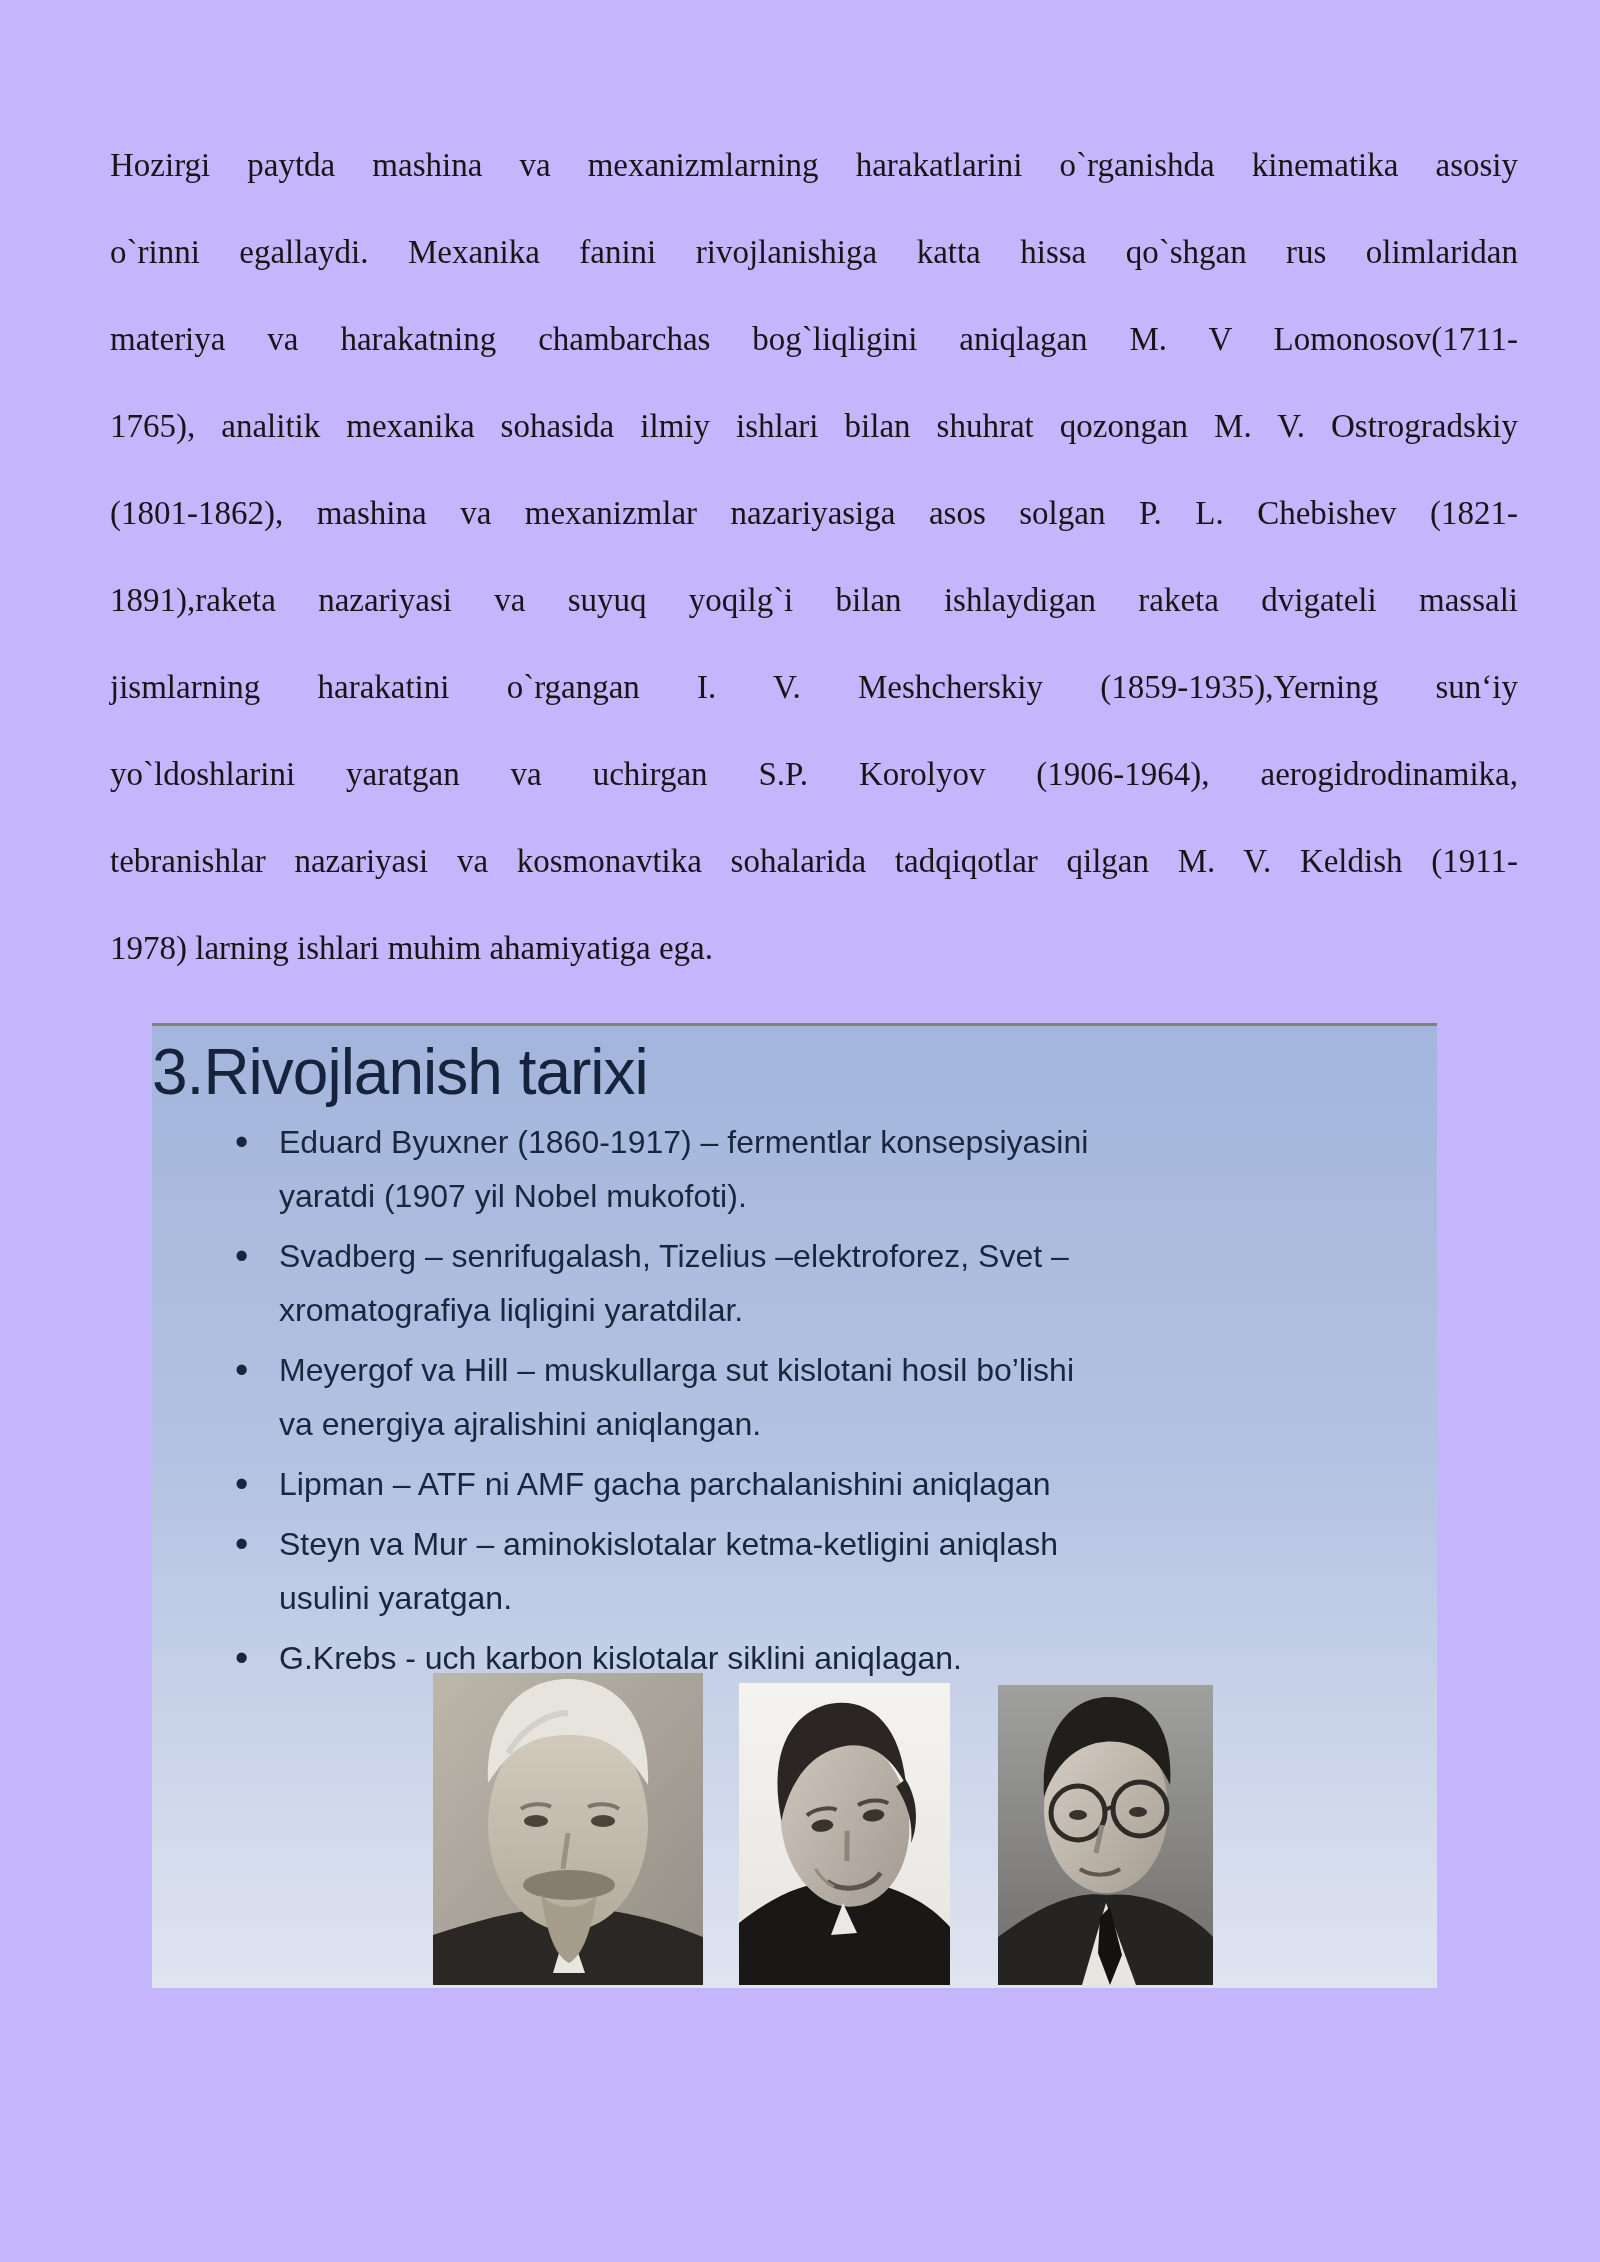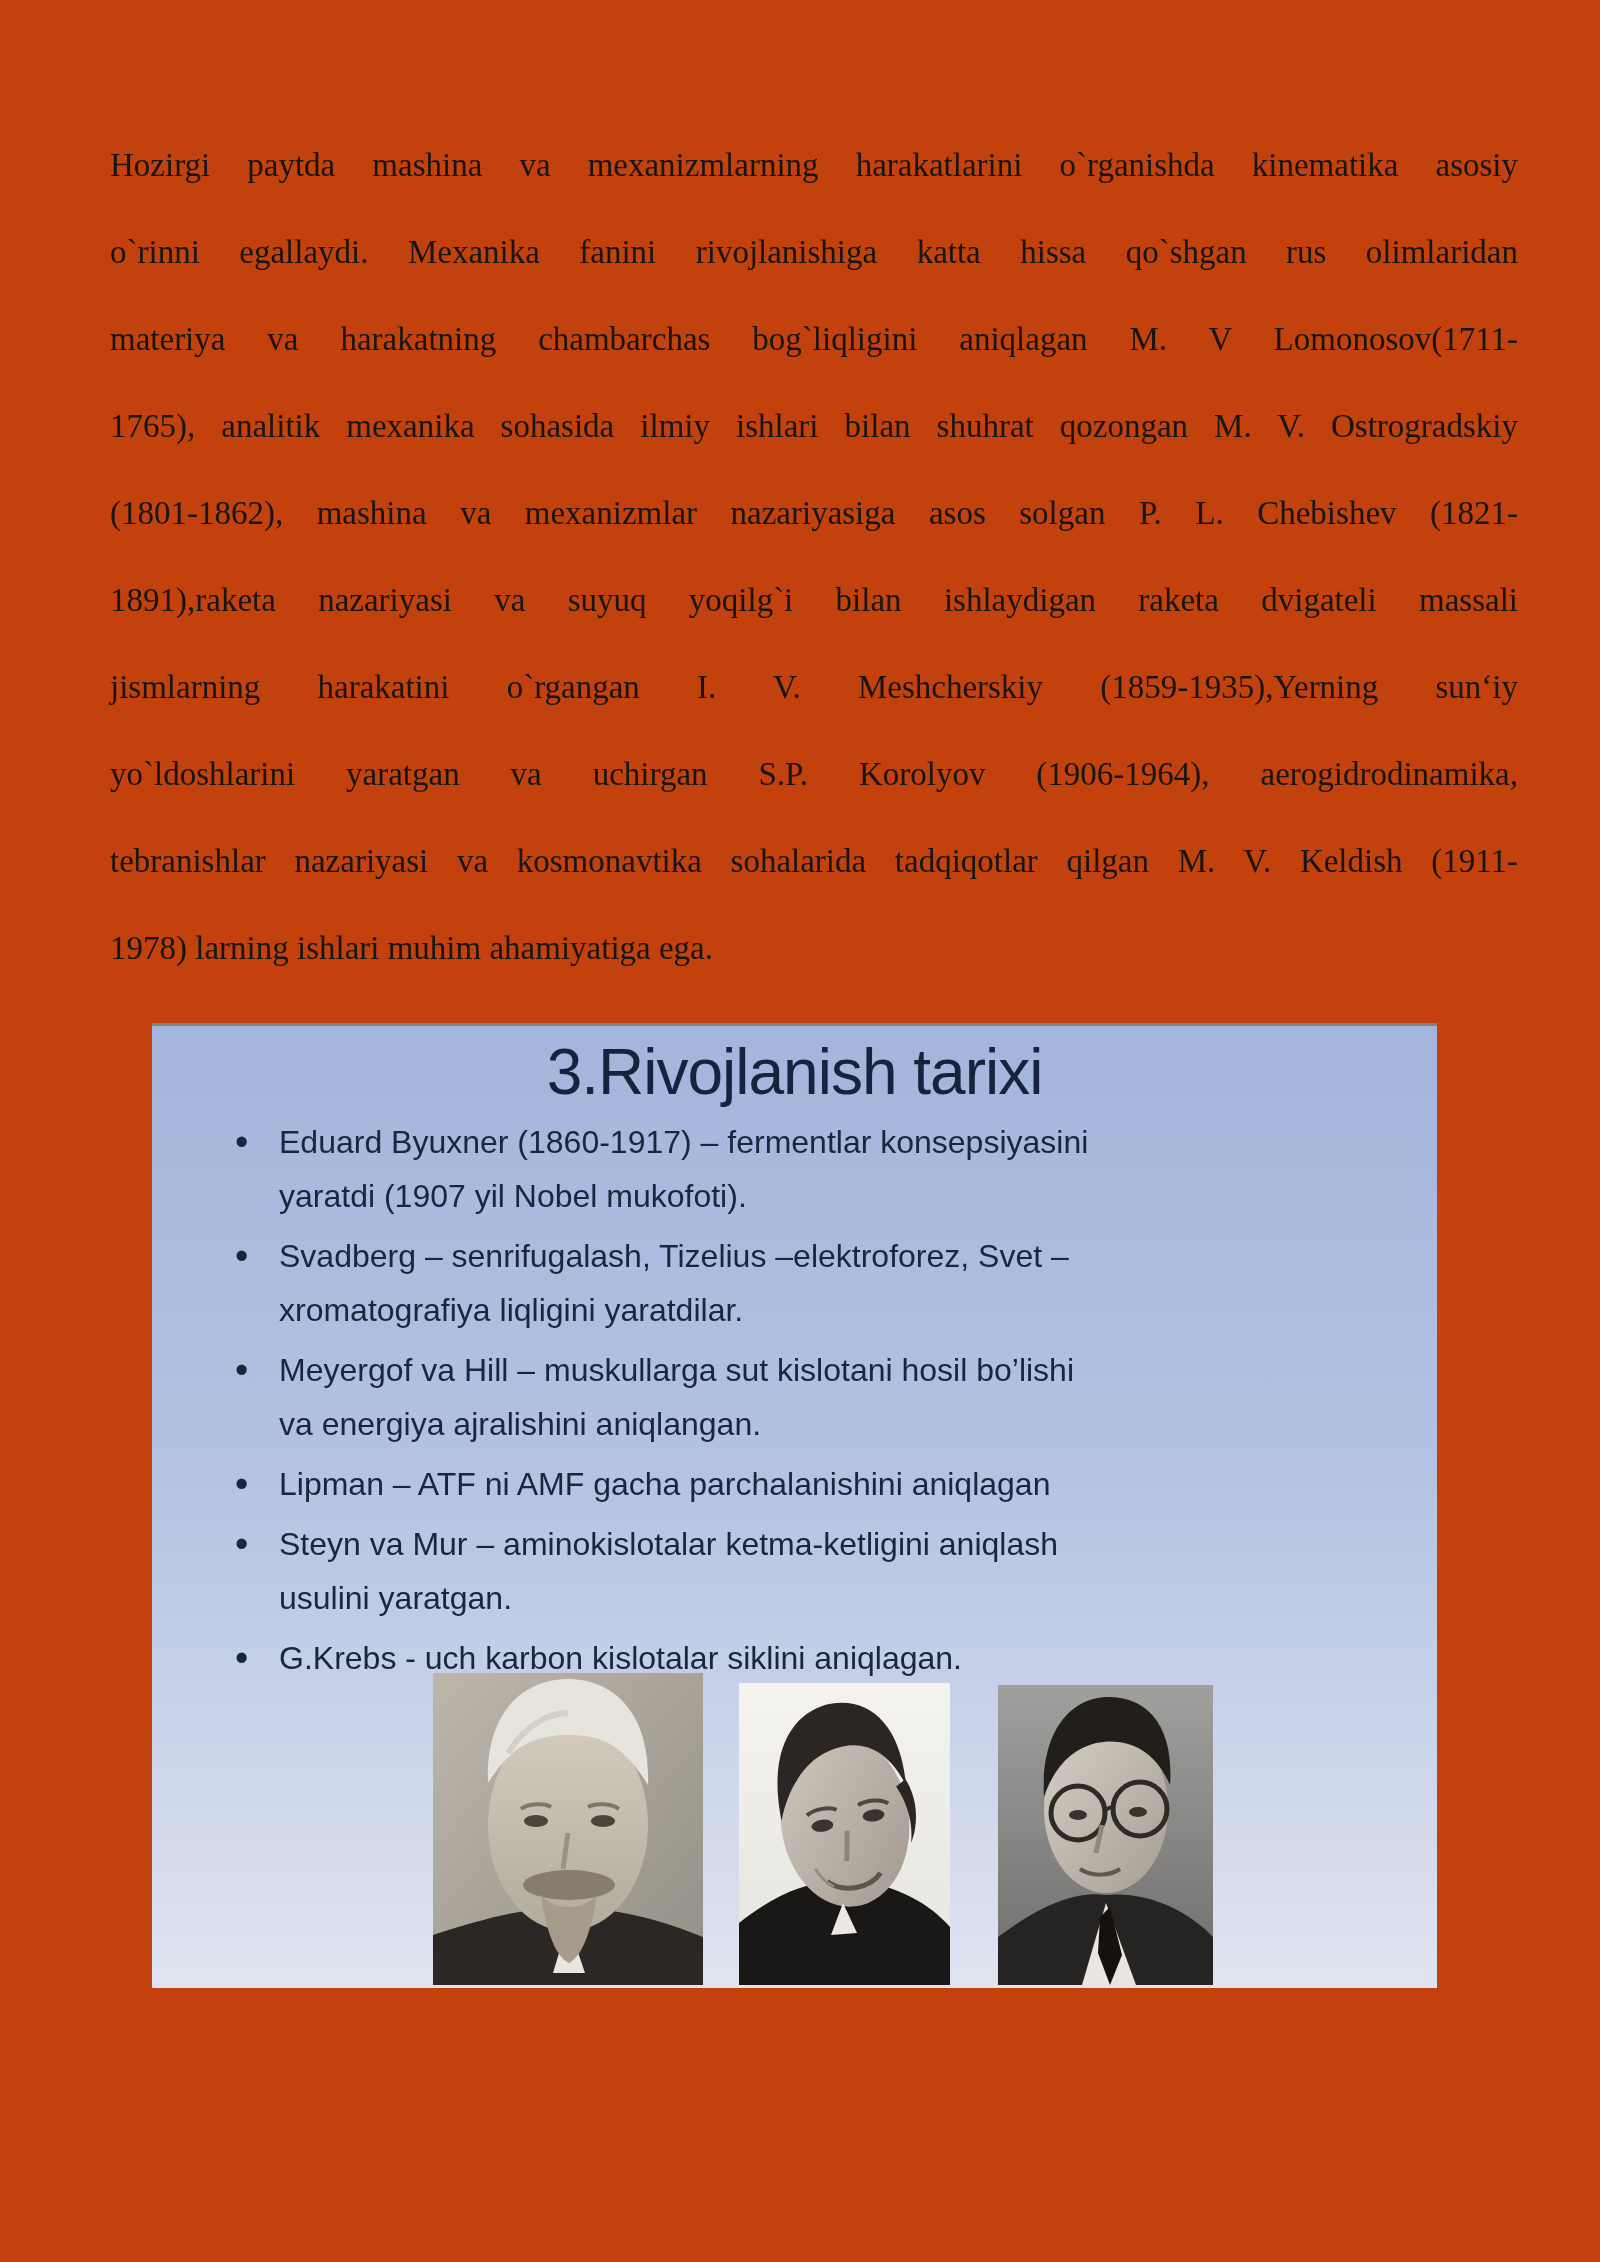--- a/index.html
+++ b/index.html
@@ -1,19 +1,19 @@
 <!DOCTYPE html>
 <html><head>
 <meta charset="utf-8">
 <style>
   html,body{margin:0;padding:0;background:#ffffff;}
   .page{
     position:relative;
     width:1600px;height:2262px;
-    background:#c2410c;
+    background:#c4b5fd;
     overflow:hidden;
     font-family:"Liberation Serif", serif;
   }
   
   .doc-text{
     position:absolute;
     left:110px;top:122px;width:1408px;
     font-size:33px;
     color:#161616;
     line-height:87px;
@@ -35,21 +35,21 @@
     font-family:"Liberation Sans", sans-serif;
     color:#18263e;
   }
   .slide-topline{
     position:absolute;left:0;top:0;width:100%;height:3px;
     background:#81817f;
   }
   .slide-title{
     position:absolute;
     left:0;top:12px;width:100%;
-    text-align:center;
+    text-align:left;
     font-size:64px;
     line-height:74px;
     letter-spacing:-1px;
     color:#15233c;
   }
   .slide-bullets{
     position:absolute;
     left:81px;top:92px;width:1180px;
     margin:0;padding:0;
     list-style:none;

